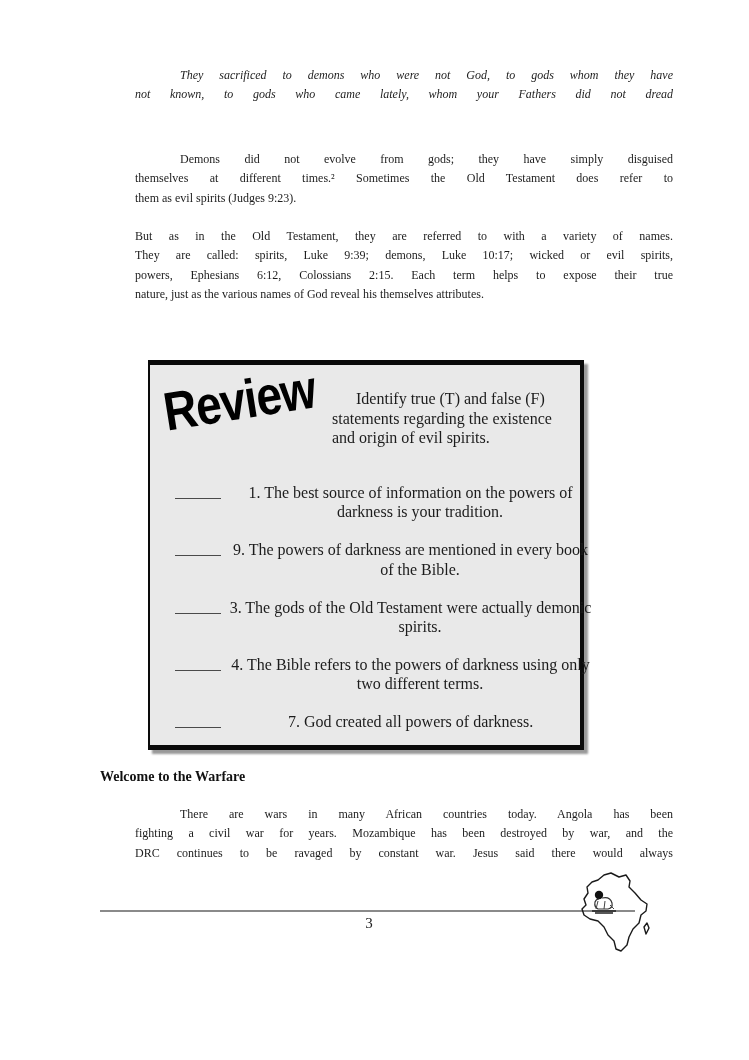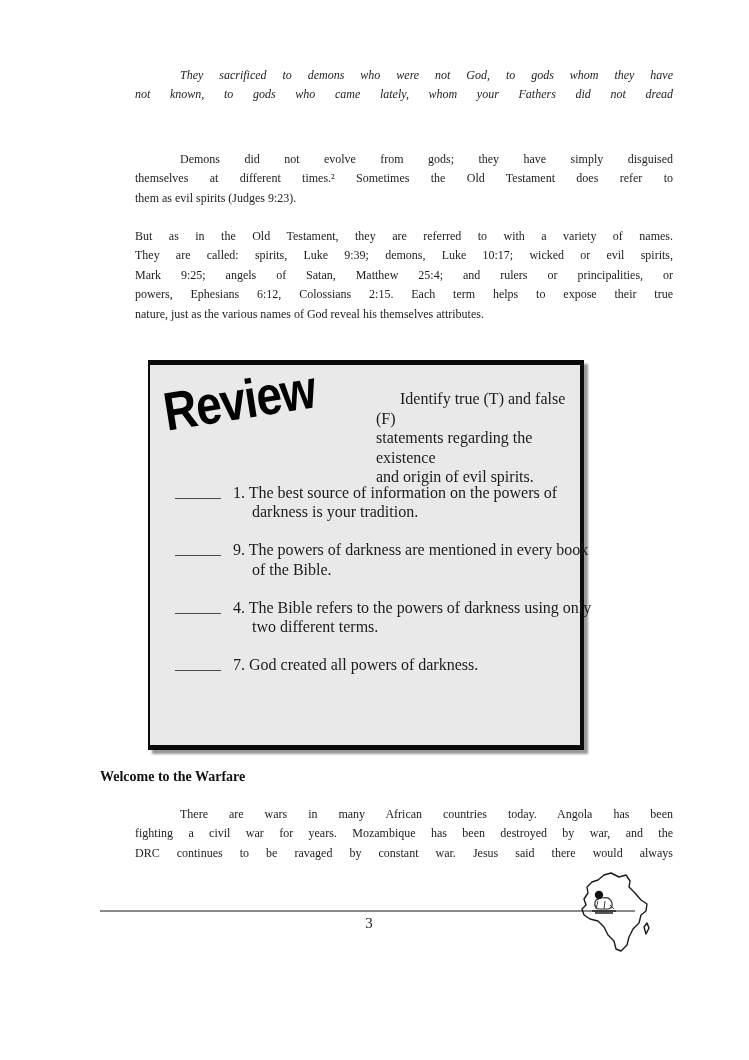--- a/index.html
+++ b/index.html
@@ -25,29 +25,29 @@
     box-shadow:4px 4px 2px #999;
   }
   .review-word {
     position:absolute; left:14px; top:20px;
     font-family:"Liberation Sans","DejaVu Sans",sans-serif; font-weight:bold;
     font-size:46px; color:#000; letter-spacing:-1px;
     transform:rotate(-9deg) scaleY(1.18); transform-origin:left center;
     white-space:nowrap;
   }
   .review-instr { position:absolute; left:182px; top:24px; width:242px; font-size:16px; line-height:19.6px; }
-  .review-instr .line { text-align:left;margin-left:44px; }
+  .review-instr .line { text-align:left; }
   .review-instr .line.first { text-indent:24px; }
 
   .review-items { position:absolute; left:25px; top:118px; }
   .review-item { display:flex; align-items:flex-start; margin-bottom:18.5px; }
   .blank { flex:0 0 46px; width:46px; height:15px; border-bottom:1.5px solid #4a4a4a; }
   .item-body {
-    margin-left:12px; width:352px; font-size:16px; line-height:19.4px;
-    padding-left:19px; text-indent:-19px; text-align:left;
+    margin-left:4px; width:352px; font-size:16px; line-height:19.4px;
+    padding-left:19px; text-indent:-19px; text-align:center;
   }
 
   .section-heading {
     position:absolute; left:100px; top:769px; margin:0;
     font-size:14px; font-weight:bold; color:#111;
   }
   #p4 { top:805px; }
 
   .footer-rule { position:absolute; left:100px; top:910px; width:535px; height:2px; background:#8a8a8a; }
   .page-number { position:absolute; left:100px; top:915px; width:538px; text-align:center; font-size:15px; color:#222; }
@@ -65,40 +65,43 @@
 
   <div class="para" id="p2">
       <div class="line first">Demons did not evolve from gods; they have simply disguised</div>
       <div class="line">themselves at different times.² Sometimes the Old Testament does refer to</div>
       <div class="line last">them as evil spirits (Judges 9:23).</div>
     </div>
 
   <div class="para" id="p3">
       <div class="line">But as in the Old Testament, they are referred to with a variety of names.</div>
       <div class="line">They are called: spirits, Luke 9:39; demons, Luke 10:17; wicked or evil spirits,</div>
-      <div class="line">Mark 9:25; angels of Satan, Matthew 25:4; and rulers or principalities, or</div>
       <div class="line">powers, Ephesians 6:12, Colossians 2:15. Each term helps to expose their true</div>
       <div class="line last">nature, just as the various names of God reveal his themselves attributes.</div>
     </div>
 
   <div class="review-box">
     <div class="review-word">Review</div>
     <div class="review-instr">
         <div class="line first">Identify true (T) and false (F)</div>
         <div class="line">statements regarding the existence</div>
         <div class="line last">and origin of evil spirits.</div>
       </div>
     <div class="review-items" id="review-items">
         <div class="review-item">
           <span class="blank"></span>
           <span class="item-body">1. The best source of information on the powers of darkness is your tradition.</span>
         </div>
         <div class="review-item">
           <span class="blank"></span>
           <span class="item-body">9. The powers of darkness are mentioned in every book of the Bible.</span>
+        </div>
+        <div class="review-item">
+          <span class="blank"></span>
+          <span class="item-body">3. The gods of the Old Testament were actually demonic spirits.</span>
         </div>
         <div class="review-item">
           <span class="blank"></span>
           <span class="item-body">4. The Bible refers to the powers of darkness using only two different terms.</span>
         </div>
         <div class="review-item">
           <span class="blank"></span>
           <span class="item-body">7. God created all powers of darkness.</span>
         </div>
       </div>

